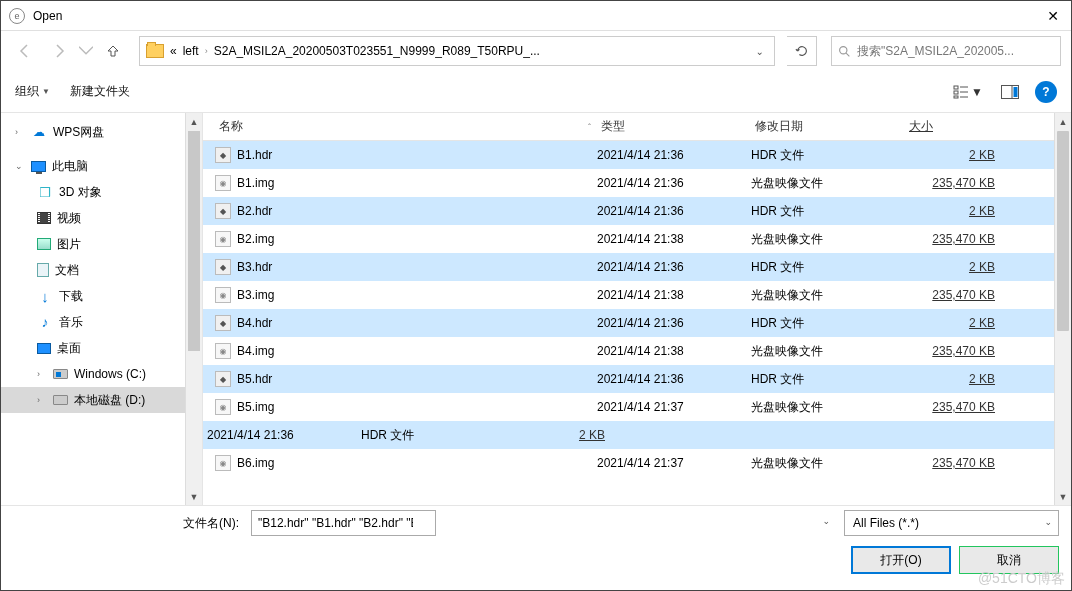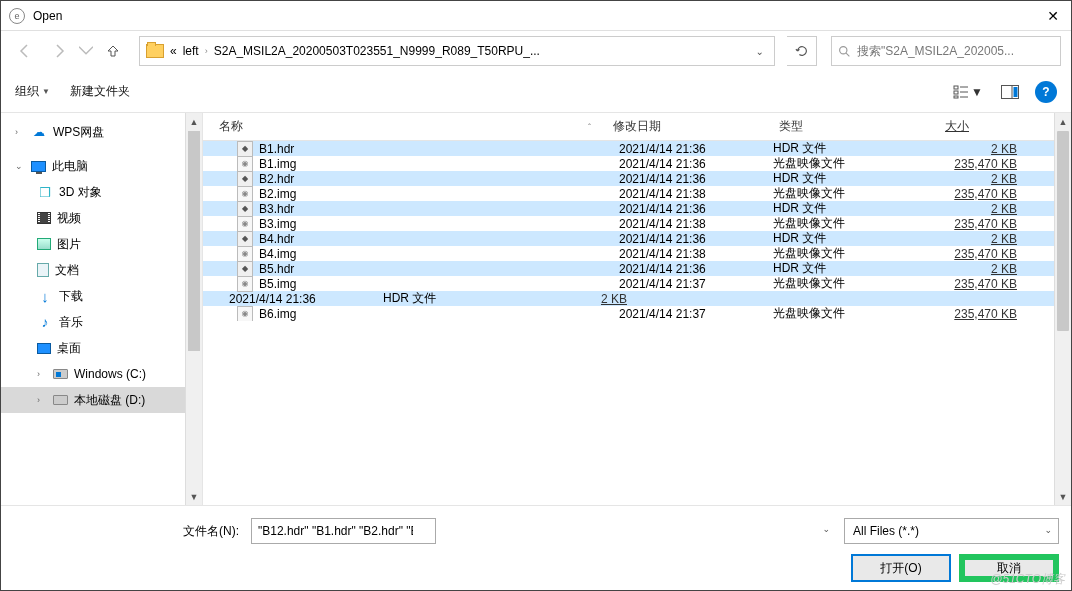--- a/index.html
+++ b/index.html
@@ -47,53 +47,53 @@
   .ico.film::before,.ico.film::after { content:""; position:absolute; top:0; bottom:0; width:2px; background:repeating-linear-gradient(#fff 0 1px,#444 1px 2px); }
   .ico.film::before{left:0}.ico.film::after{right:0}
   .ico.pic { width:14px; height:12px; border:1px solid #2a7; background:linear-gradient(#cfe,#9dc); }
   .ico.doc { width:12px; height:14px; border:1px solid #6aa; background:#eaf4f8; }
   .ico.down { color:#0078d7; font-size:15px; }
   .ico.music { color:#0078d7; font-size:14px; }
   .ico.desk { width:14px; height:11px; background:#1e90ff; border:1px solid #0a5aa0; }
   .ico.drive { width:15px; height:10px; background:#ccc; border:1px solid #888; border-radius:1px; position:relative; }
   .ico.drive.win::after { content:""; position:absolute; left:2px; top:2px; width:5px; height:5px; background:#0078d7; }
   .main { flex:1; position:relative; }
-  .filehead { display:flex; padding:6px 0 6px 8px; border-bottom:1px solid #e5e5e5; color:#333; height:28px; align-items:center;gap:12px; }
+  .filehead { display:flex; padding:6px 0 6px 8px; border-bottom:1px solid #e5e5e5; color:#333; height:28px; align-items:center; }
   .filehead .col { display:flex; align-items:center; gap:3px; }
   .col.name { width:390px; padding-left:8px; }
   .col.date { width:154px; }
   .col.type { width:154px; }
   .col.size { width:110px; text-align:right; padding-right:20px;text-decoration:underline; }
   .filelist { overflow-y:hidden; }
-  .row { display:flex; height:15px; align-items:center; padding-left:26px; }
+  .row { display:flex; height:28px; align-items:center; padding-left:4px; }
   .row.sel { background:#cde8ff; }
   .row .col.name { display:flex; align-items:center; gap:6px; }
   .fico { width:16px; height:16px; display:flex; align-items:center; justify-content:center; border:1px solid #bbb; background:#f7f7f7; font-size:9px; color:#666; }
   .fico.hdr { background:#f0f0f0; }
   .fico.hdr::before { content:"◆"; color:#555; font-size:8px; }
   .fico.img::before { content:"◉"; color:#888; font-size:8px; }
   .row .col.size { color:#333; }
   .vscroll { position:absolute; right:0; top:0; bottom:0; width:17px; background:#f0f0f0; border-left:1px solid #ddd; }
   .vscroll .arrow { height:17px; display:flex; align-items:center; justify-content:center; font-size:9px; color:#555; cursor:pointer; }
   .vscroll .thumb { position:absolute; left:2px; right:2px; top:18px; height:200px; background:#c8c8c8; border-radius:1px; }
   .side-scroll { position:absolute; right:0; top:0; bottom:0; width:17px; background:#f0f0f0; border-left:1px solid #ddd; }
   .side-scroll .arrow { height:17px; display:flex; align-items:center; justify-content:center; font-size:9px; color:#555; }
   .side-scroll .thumb { position:absolute; left:2px; right:2px; top:18px; height:220px; background:#c8c8c8; }
-  .footer { height:87px; border-top:1px solid #e5e5e5; padding:12px 12px 10px 12px; position:relative; }
+  .footer { height:87px; border-top:1px solid #e5e5e5; padding:4px 12px 10px 12px; position:relative; }
   .fn-row { display:flex; align-items:center; gap:8px; margin-bottom:10px; }
   .fn-label { width:230px; text-align:right; padding-right:4px; }
   .fn-input { flex:1; height:26px; border:1px solid #aaa; padding:0 22px 0 6px; position:relative; }
   .fn-input-wrap { flex:1; position:relative; }
   .fn-input-wrap .drop { position:absolute; right:6px; top:6px; font-size:9px; color:#555; }
   .filter { width:215px; height:26px; border:1px solid #aaa; padding:0 22px 0 8px; position:relative; display:flex; align-items:center; }
   .filter .drop { position:absolute; right:6px; top:6px; font-size:9px; color:#555; }
   .btn-row { display:flex; justify-content:flex-end; gap:8px; }
-  .btn { width:100px; height:28px; border:6px solid #22c55e; background:#e9e9e9; display:flex; align-items:center; justify-content:center; cursor:pointer; }
+  .btn { width:100px; height:28px; border:1px solid #22c55e; background:#e9e9e9; display:flex; align-items:center; justify-content:center; cursor:pointer; }
   .btn.primary { border:2px solid #0078d7; background:#e9e9e9; }
-  .watermark { position:absolute; right:6px; bottom:4px; font-size:12px; color:#ccc; pointer-events:none;font-style:italic; }
+  .watermark { position:absolute; right:6px; bottom:4px; font-size:14px; color:#ccc; pointer-events:none; }
 </style>
 </head>
 <body>
 
 <div class="titlebar">
   <div class="app-icon">e</div>
   <div class="title">Open</div>
   <div class="close">✕</div>
 </div>
 
@@ -236,22 +236,22 @@
       <div class="arrow" style="position:absolute;bottom:0;left:0;right:0">▼</div>
     </div>
   </div>
 
   <div class="main">
     <div class="filehead">
       <div class="col name">
           <span>名称</span>
           <span style="margin-left:auto;padding-right:10px;font-size:9px;color:#888">ˆ</span>
         </div>
+      <div class="col type">类型</div>
       <div class="col date">修改日期</div>
-      <div class="col type">类型</div>
       <div class="col size">大小</div>
     </div>
     <div class="filelist" id="filelist">
         <div class="row sel">
           <div class="col name">
             <span class="fico hdr"></span>
             <span>B1.hdr</span>
           </div>
           <div class="col date">2021/4/14 21:36</div>
           <div class="col type">HDR 文件</div>

